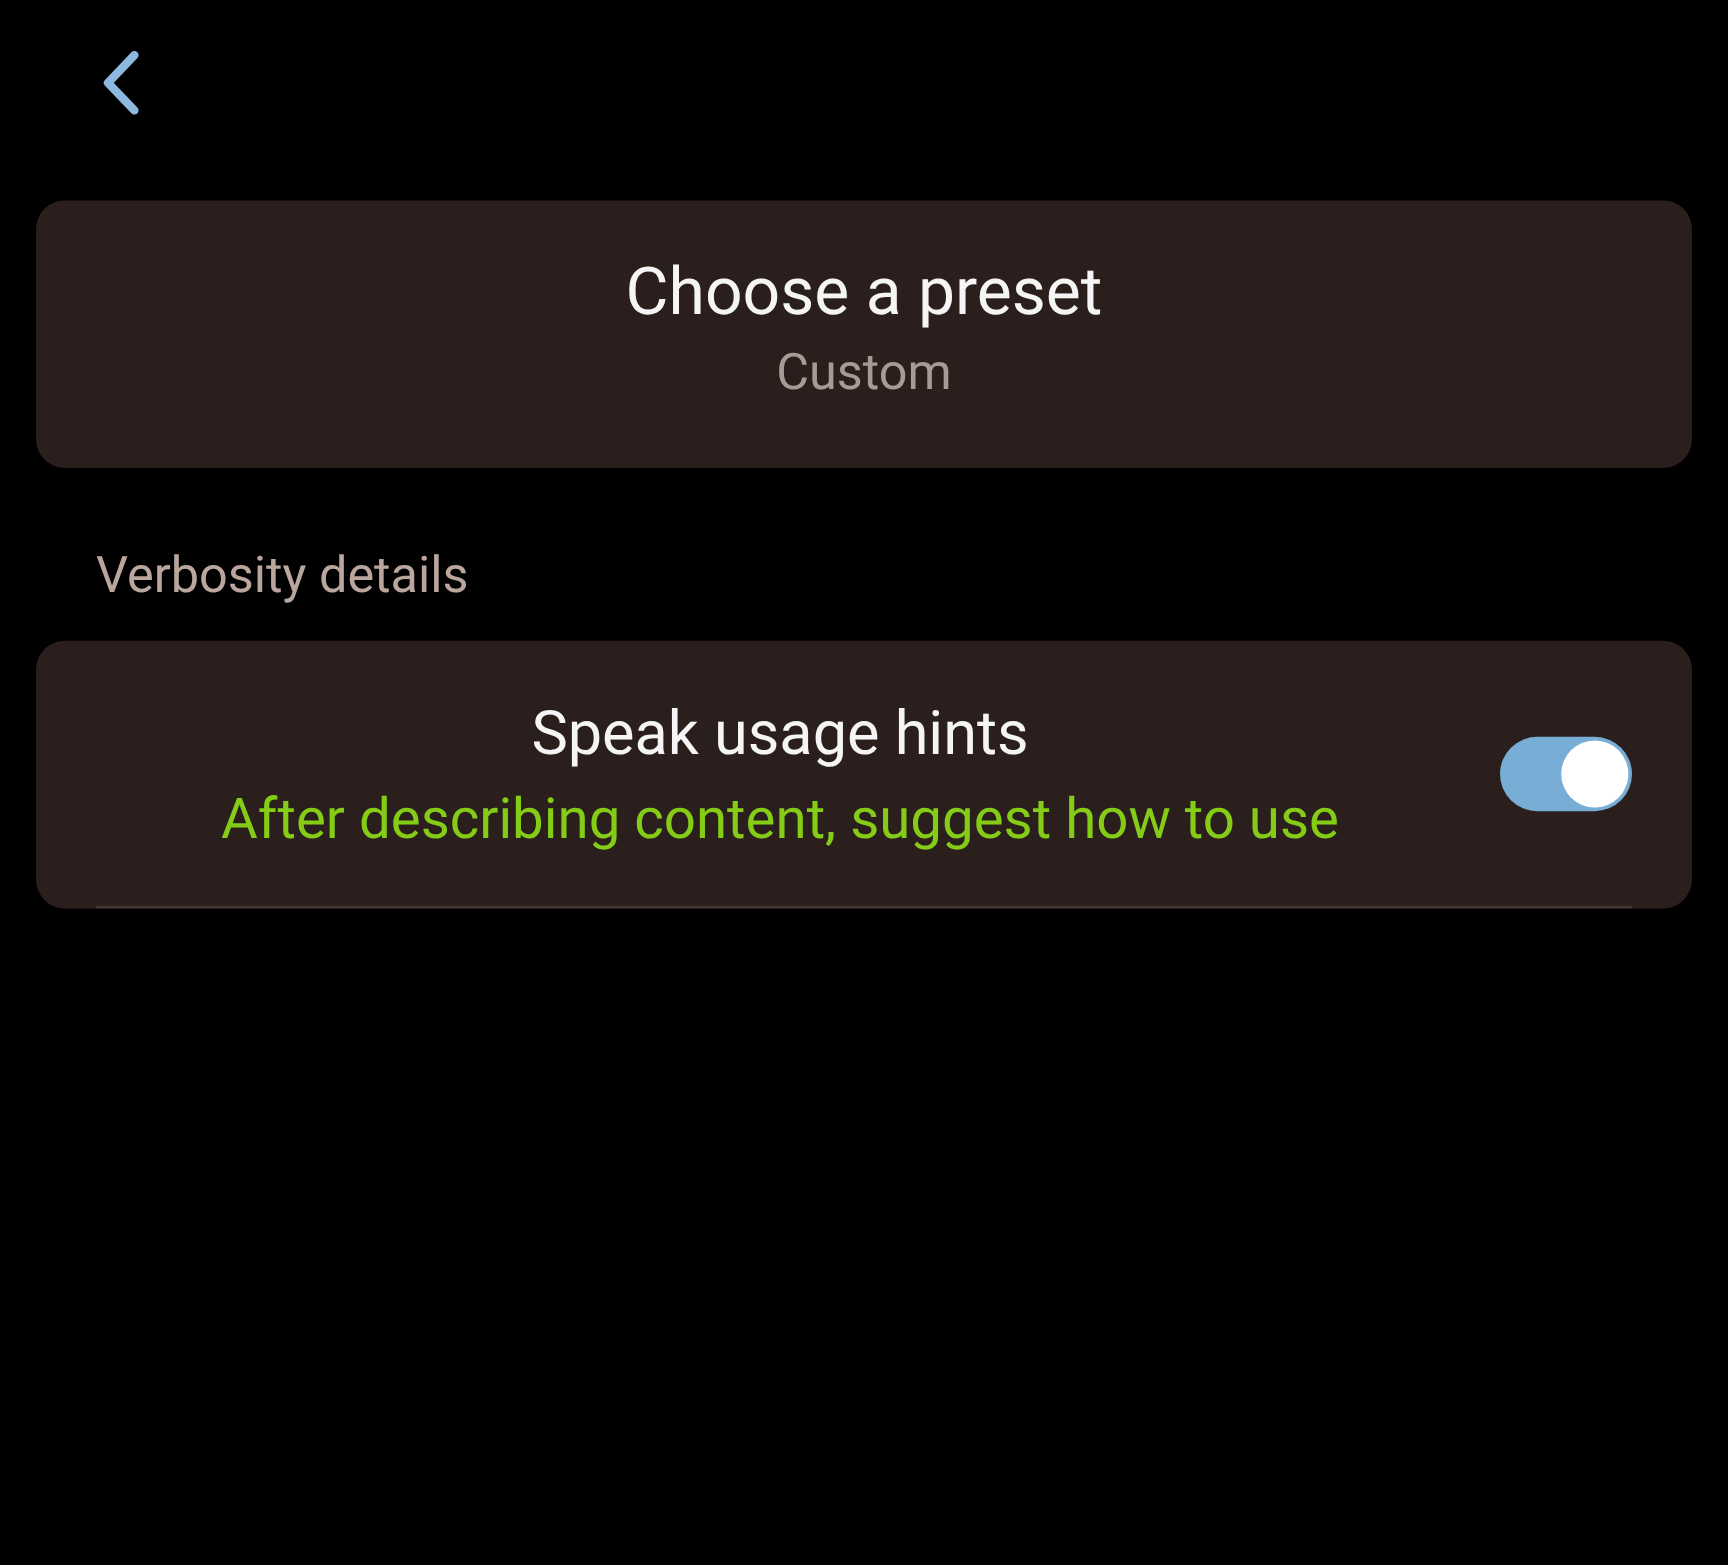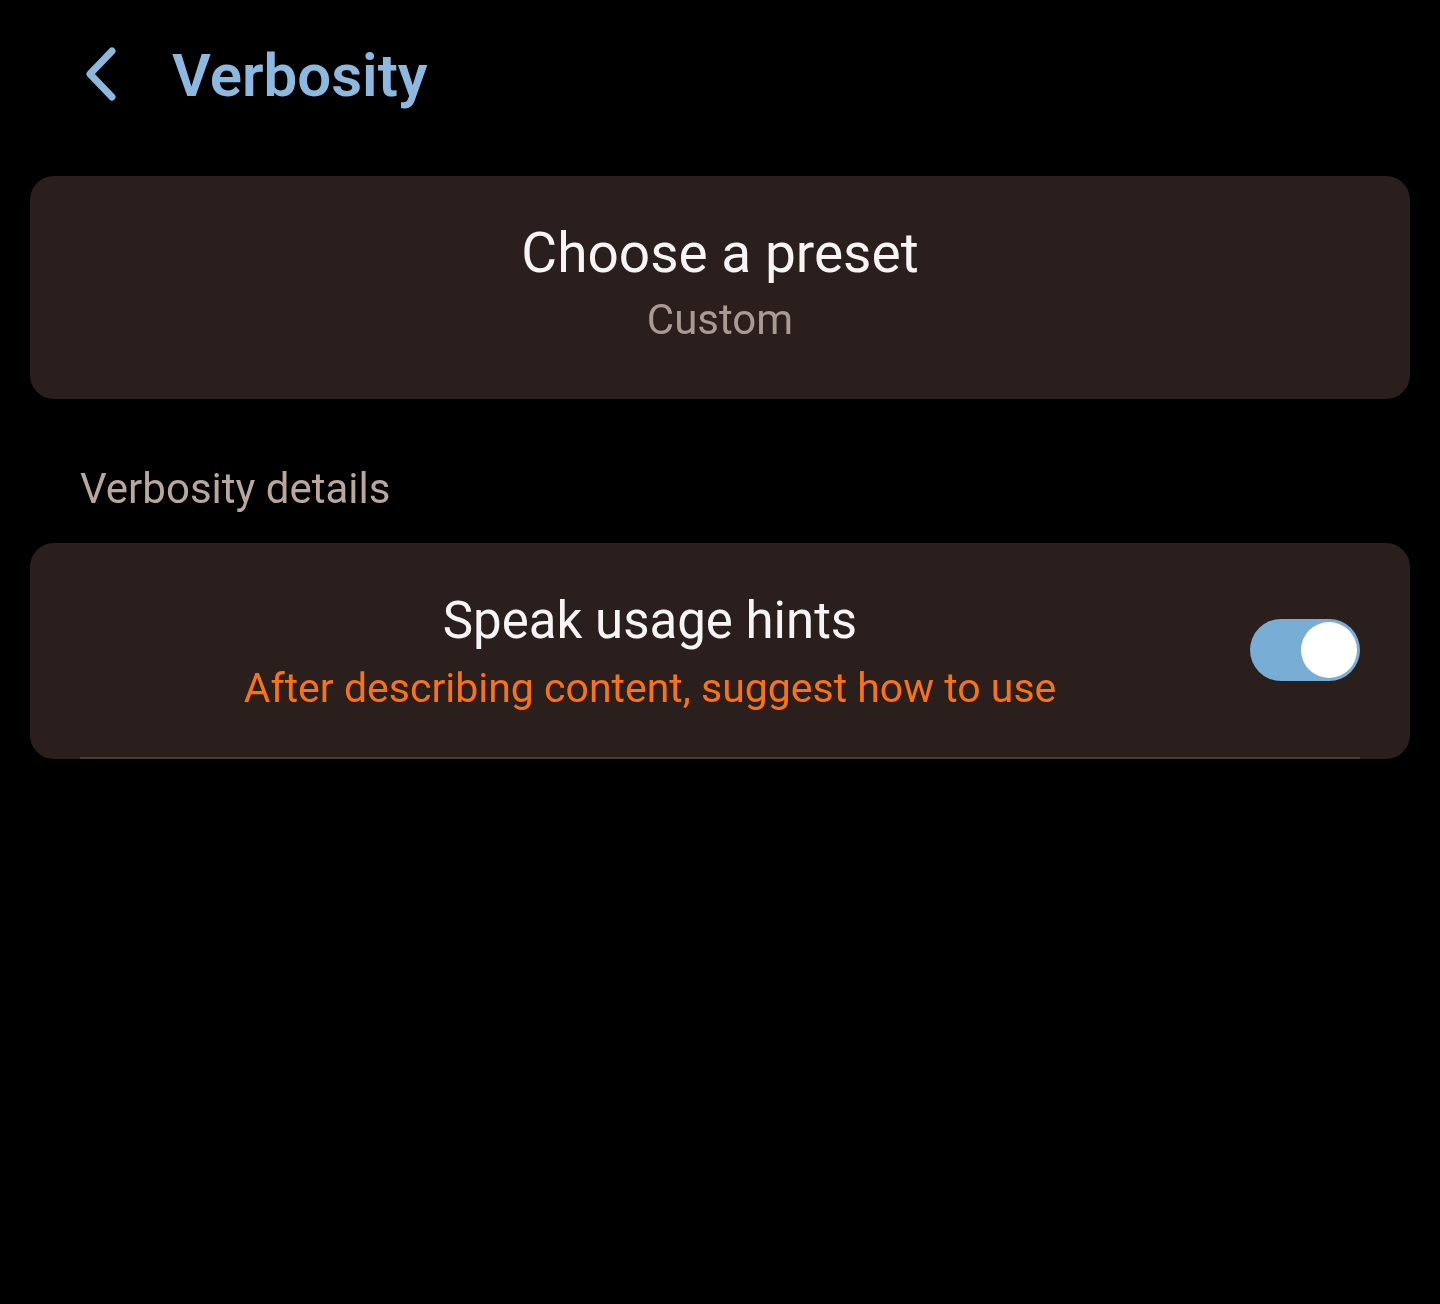--- a/index.html
+++ b/index.html
@@ -75,22 +75,22 @@
     .setting-text {
       flex: 1;
     }
     .setting-title {
       color: #f5f5f5;
       font-size: 51px;
       font-weight: 400;
       line-height: 1.3;
     }
     .setting-desc {
-      color: #f97316;
-      font-size: 41px;
+      color: #84cc16;
+      font-size: 47px;
       font-weight: 400;
       margin-top: 10px;
     }
     .toggle {
       width: 110px;
       height: 62px;
       background: #78aed5;
       border-radius: 40px;
       position: relative;
       cursor: pointer;
@@ -114,21 +114,20 @@
   </style>
 </head>
 <body>
 
 <div class="header">
   <div class="back-icon">
     <svg width="42" height="58" viewBox="0 0 42 58" fill="none">
       <path d="M32 6 L10 29 L32 52" stroke="#8db9e0" stroke-width="7" stroke-linecap="round" stroke-linejoin="round"></path>
     </svg>
   </div>
-  <div class="header-title">Verbosity</div>
 </div>
 
 <div class="card preset-card">
   <div class="preset-title">Choose a preset</div>
   <div class="preset-value">Custom</div>
 </div>
 
 <div class="section-label">Verbosity details</div>
 
 <div class="card details-card">

